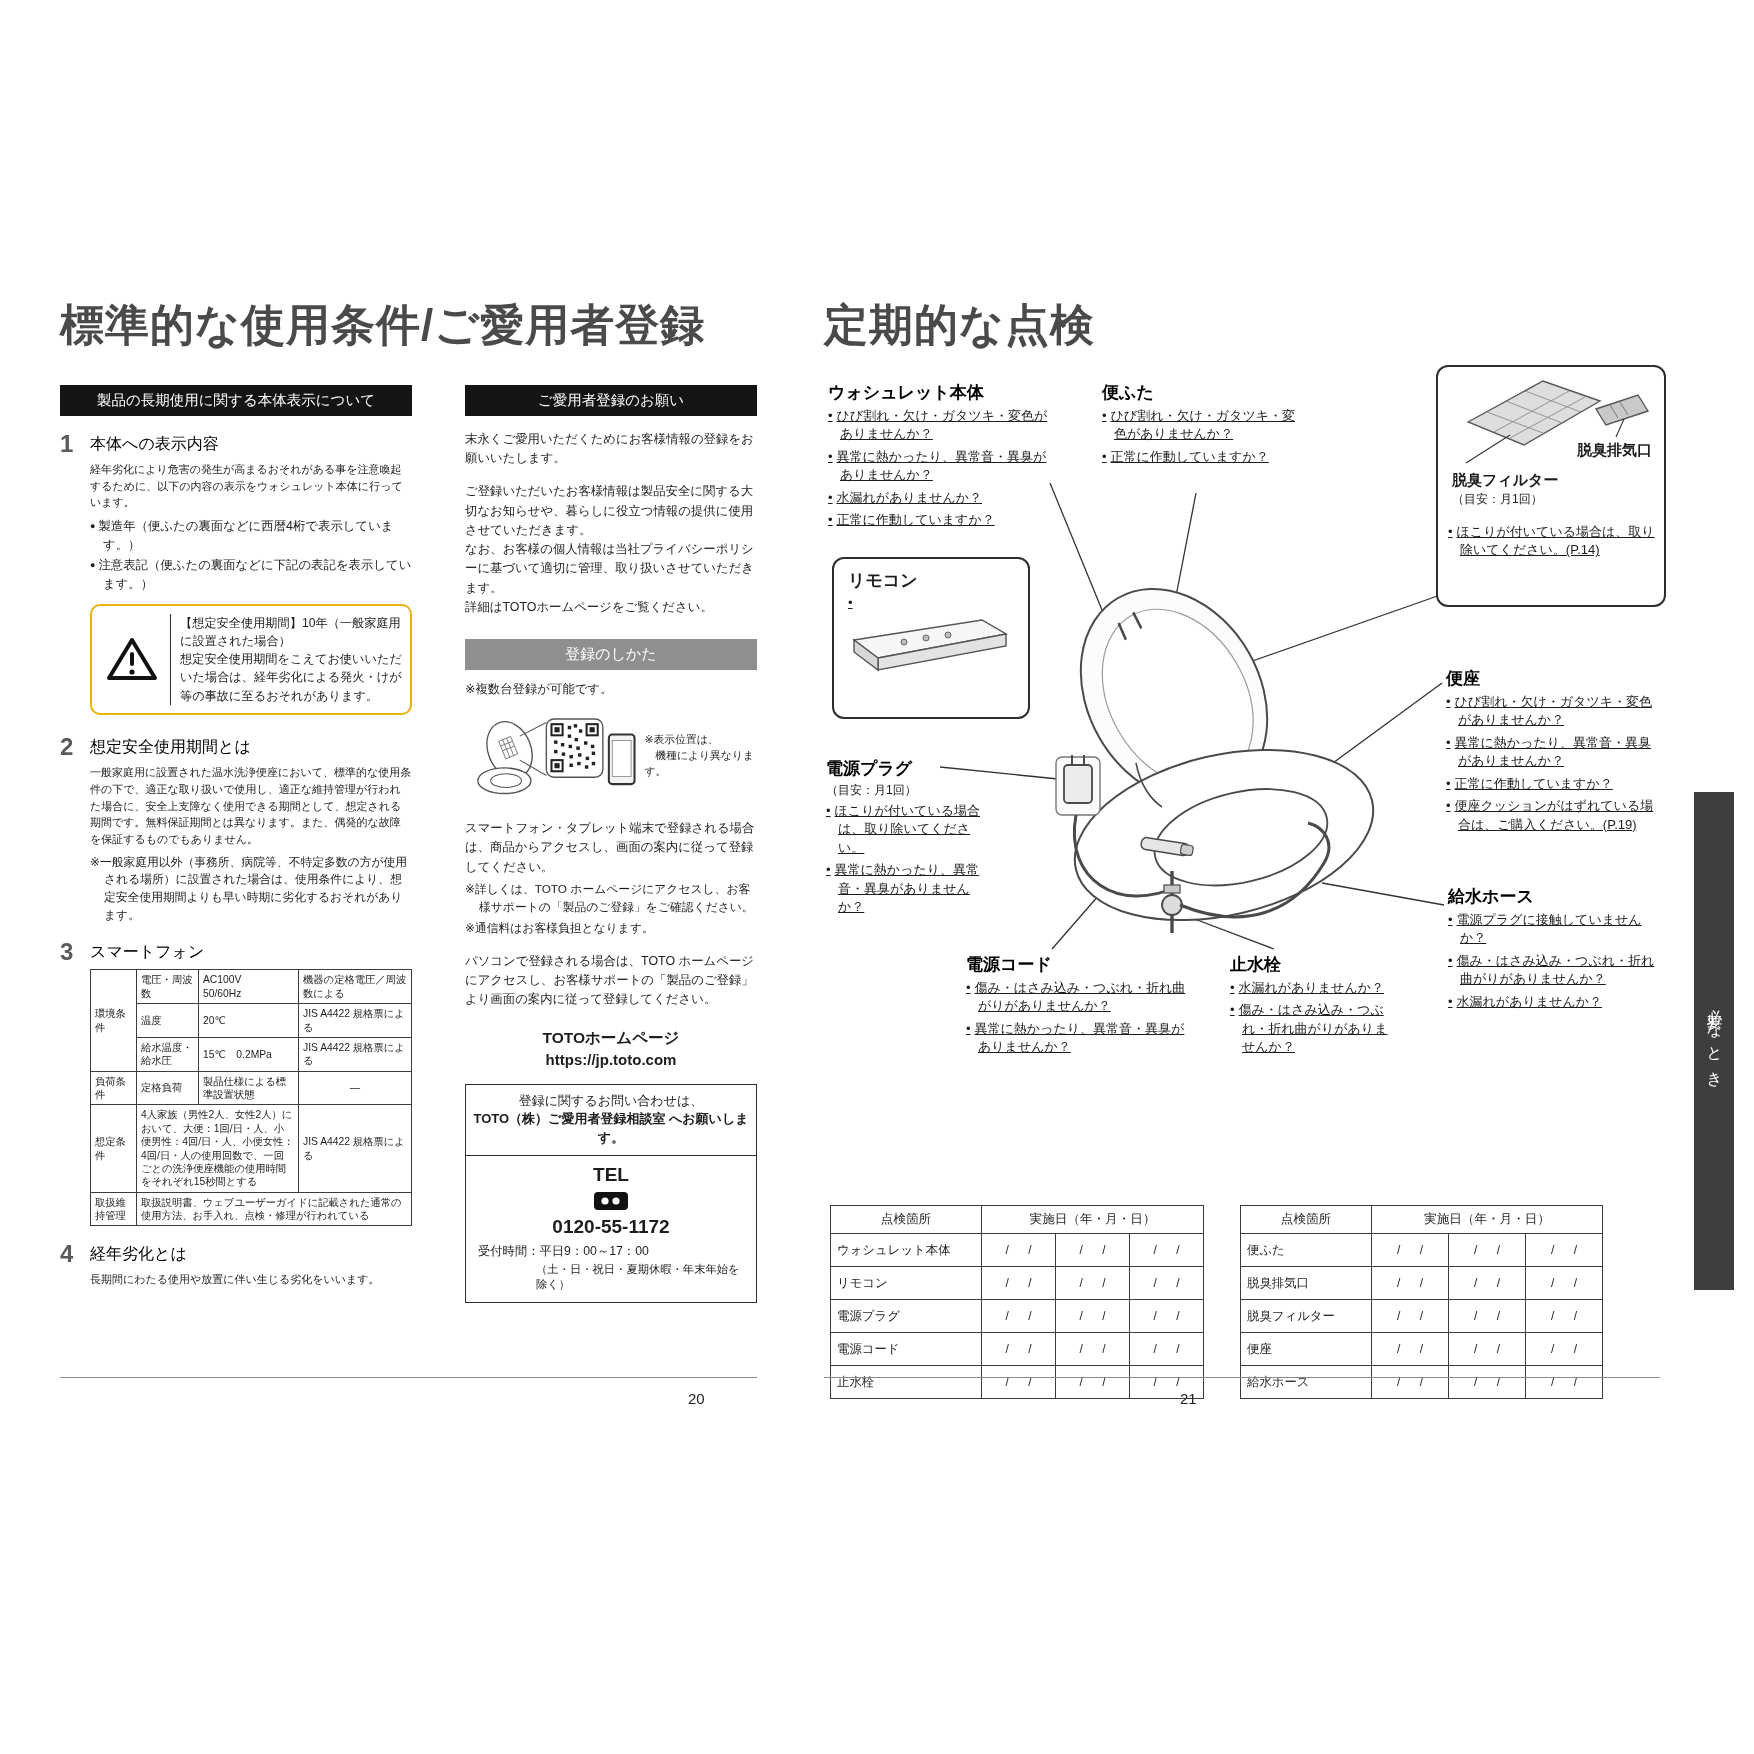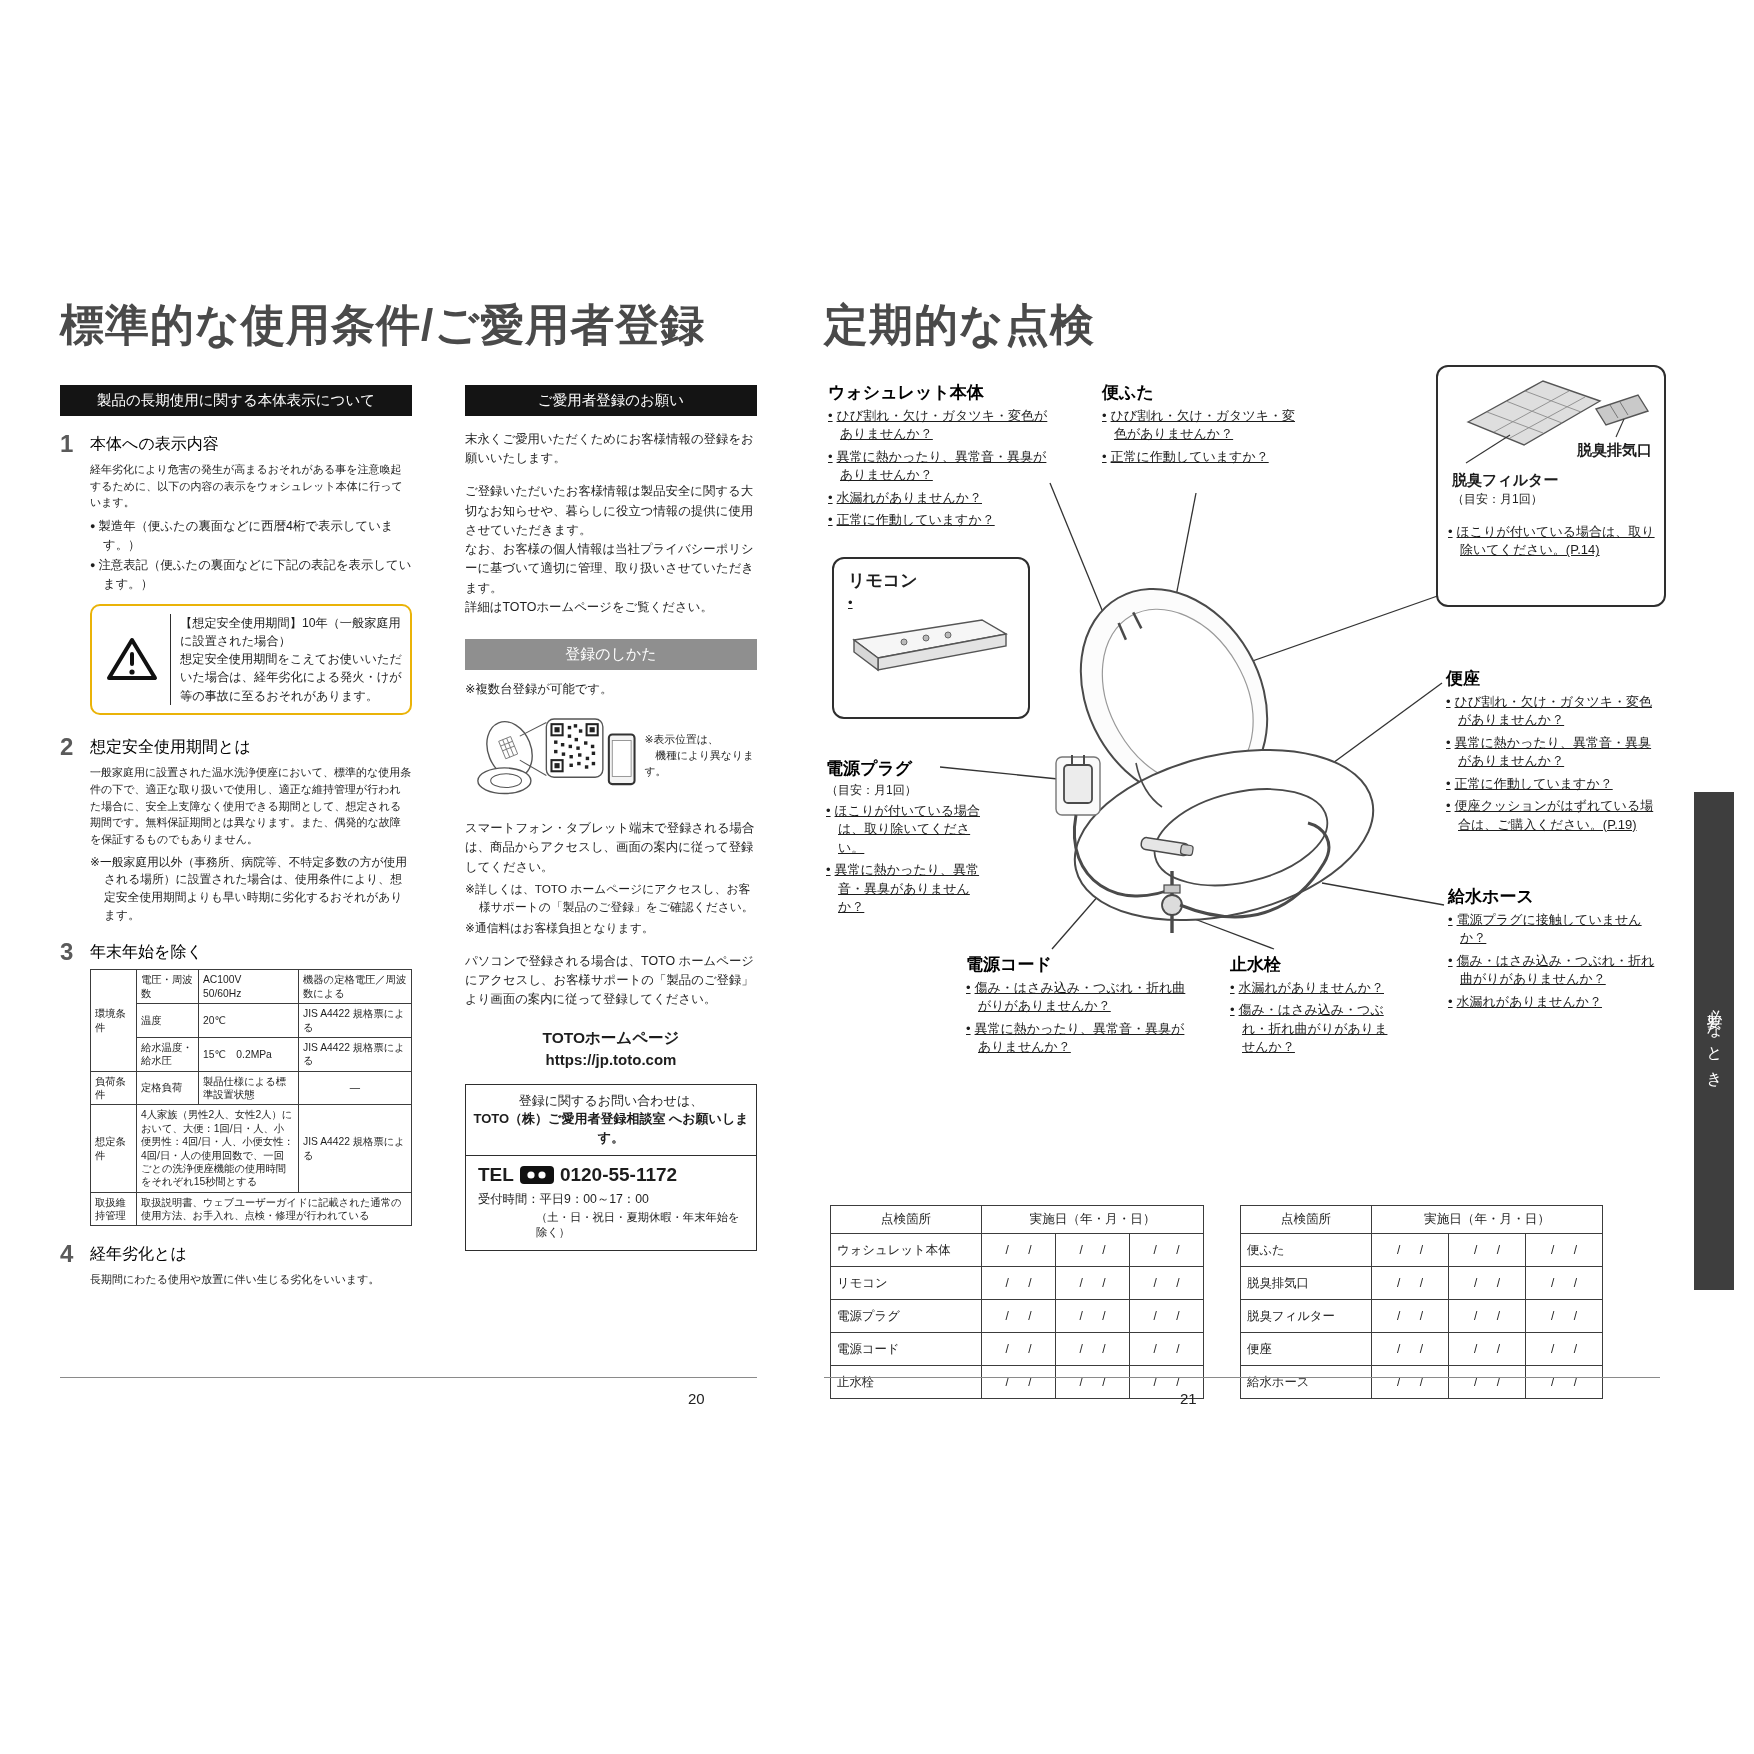--- a/index.html
+++ b/index.html
@@ -44,21 +44,21 @@
   .p-block{font-size:12.4px;line-height:1.55;margin:14px 0 0;}
   .illu-row{display:flex;align-items:center;margin:6px 0 2px;}
   .illu-note{font-size:10.8px;line-height:1.5;margin-left:4px;}
   .homepage{text-align:center;margin:18px 0 16px;}
   .homepage .hp1{font-size:15.5px;font-weight:bold;}
   .homepage .hp2{font-size:15px;font-weight:bold;margin-top:2px;}
   .telbox{border:1.5px solid #2e2e2e;}
   .tel-head{border-bottom:1.5px solid #2e2e2e;text-align:center;font-size:13px;padding:7px 2px;line-height:1.45;}
   .tel-head .l2{font-weight:bold;}
   .tel-body{padding:8px 12px 10px;}
-  .tel-line{font-size:19px;font-weight:bold;display:flex;align-items:center;gap:6px;}
+  .tel-line{font-size:19px;font-weight:bold;display:flex;align-items:center;gap:6px;flex-direction:column;}
   .tel-hours{font-size:12.3px;margin-top:5px;}
   .tel-note{font-size:11.3px;margin-top:2px;padding-left:58px;}
 
   
   .intro{font-size:12.6px;line-height:1.92;margin-top:14px;}
   .diagram{position:relative;height:700px;margin-top:10px;}
   .diagram svg.art{position:absolute;left:0;top:0;}
   .dl{position:absolute;}
   .dl h3{margin:0 0 3px;font-size:17px;font-weight:bold;color:#000;}
   .dl .freq{font-size:12px;margin:-1px 0 3px;}
@@ -128,21 +128,21 @@
         <div class="sec-main">
           <h2>想定安全使用期間とは</h2>
           <p class="body-txt">一般家庭用に設置された温水洗浄便座において、標準的な使用条件の下で、適正な取り扱いで使用し、適正な維持管理が行われた場合に、安全上支障なく使用できる期間として、想定される期間です。無料保証期間とは異なります。また、偶発的な故障を保証するものでもありません。</p>
           <div class="note-txt hang">※一般家庭用以外（事務所、病院等、不特定多数の方が使用される場所）に設置された場合は、使用条件により、想定安全使用期間よりも早い時期に劣化するおそれがあります。</div>
         </div>
       </div>
 
       <div class="sec">
         <div class="sec-num">3</div>
         <div class="sec-main">
-          <h2>年末年始を除く</h2>
+          <h2>スマートフォン</h2>
           <table class="ct">
             <colgroup>
                 <col style="width:46px">
                 <col style="width:62px">
                 <col style="width:100px">
                 <col>
               </colgroup>
             <tbody>
                 <tr>
               <td rowspan="3">環境条件</td>

